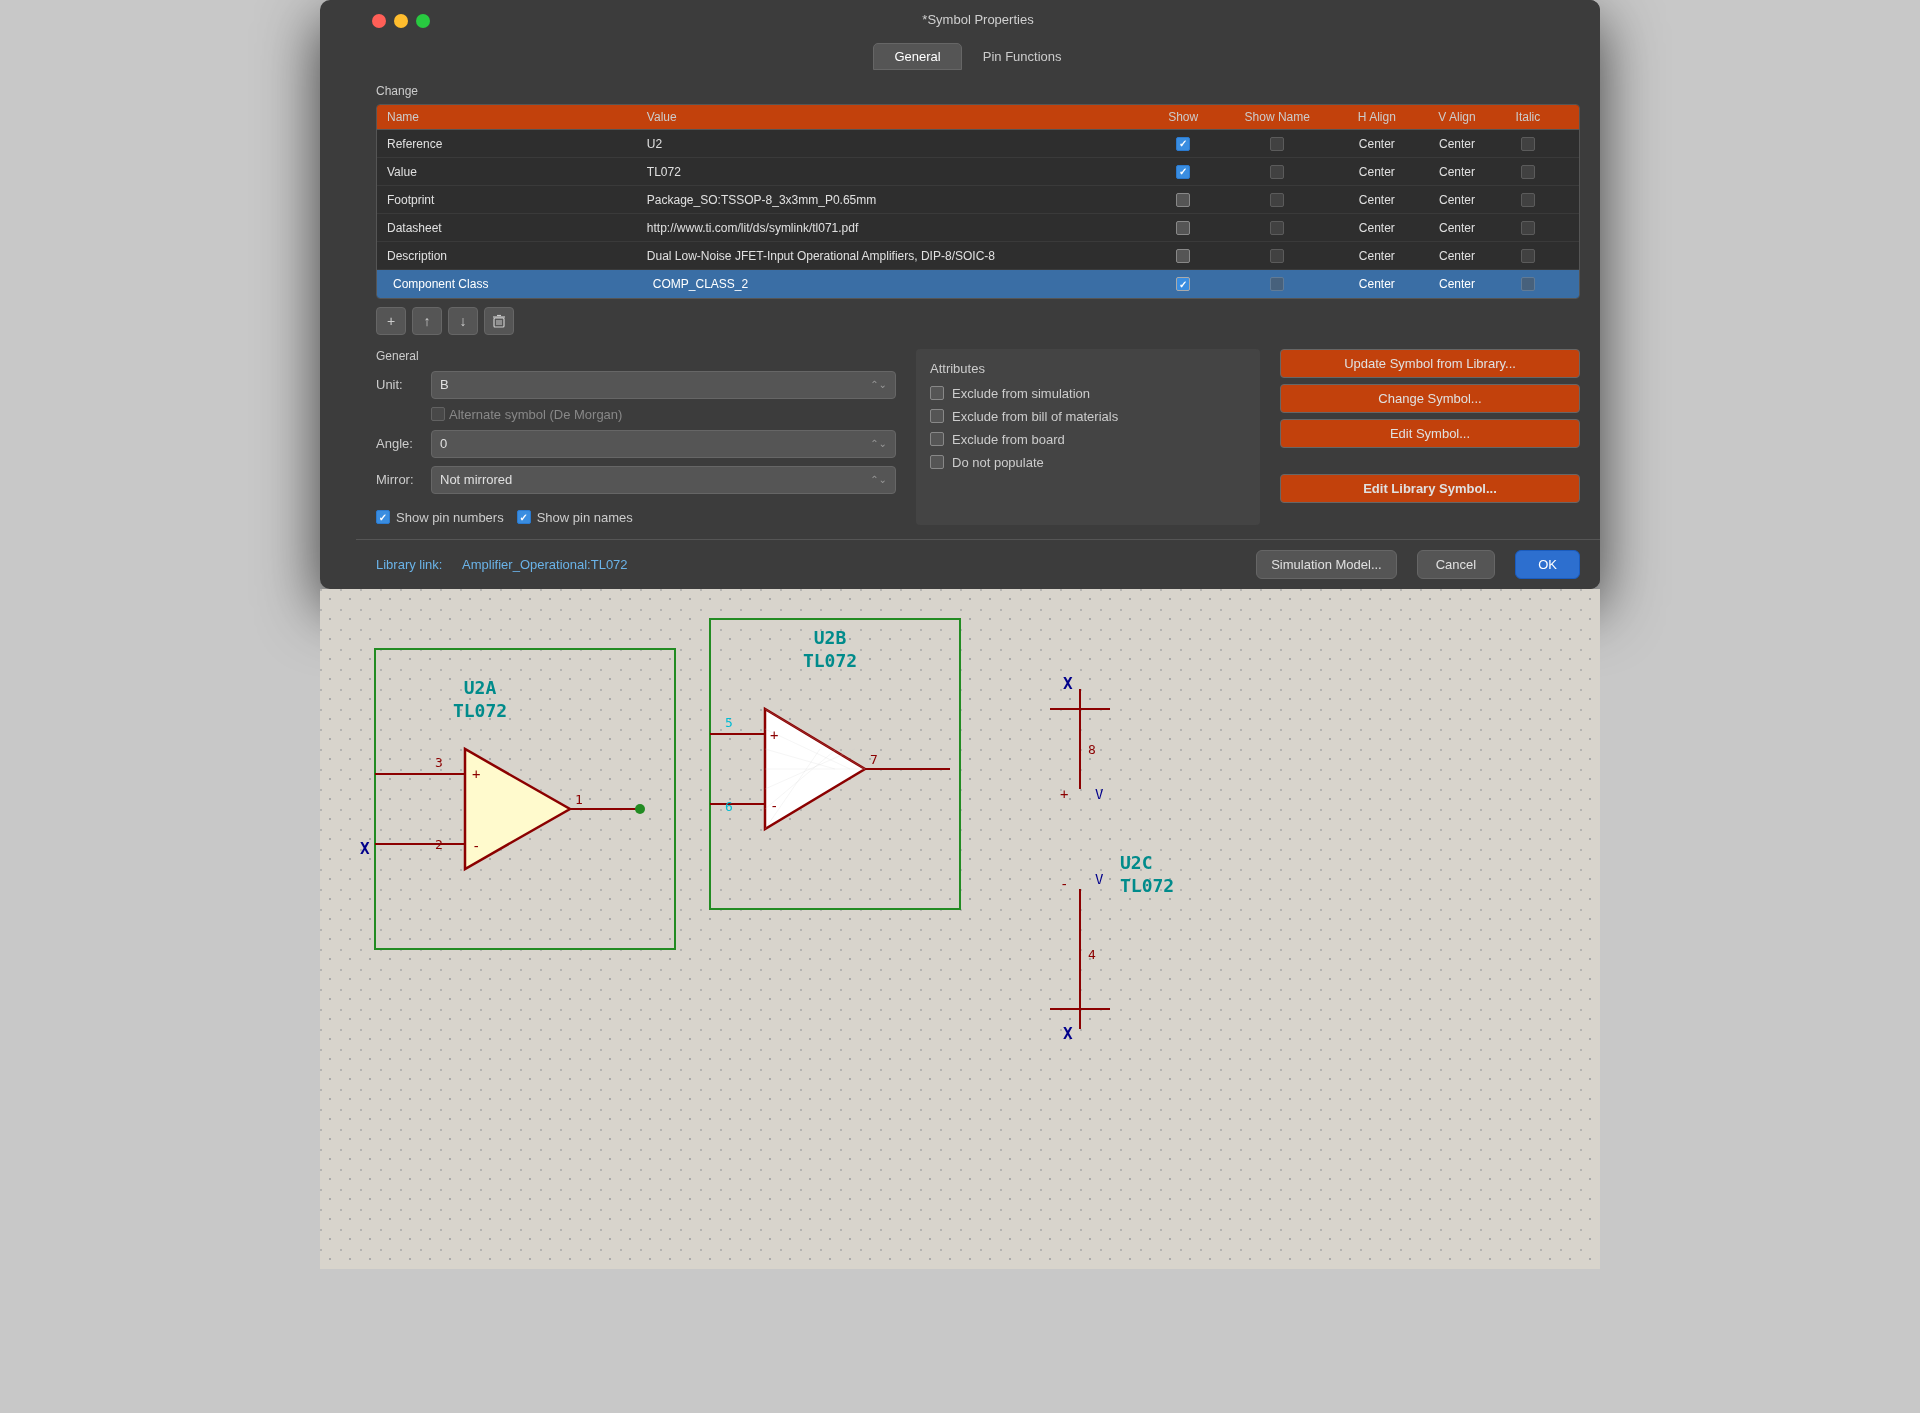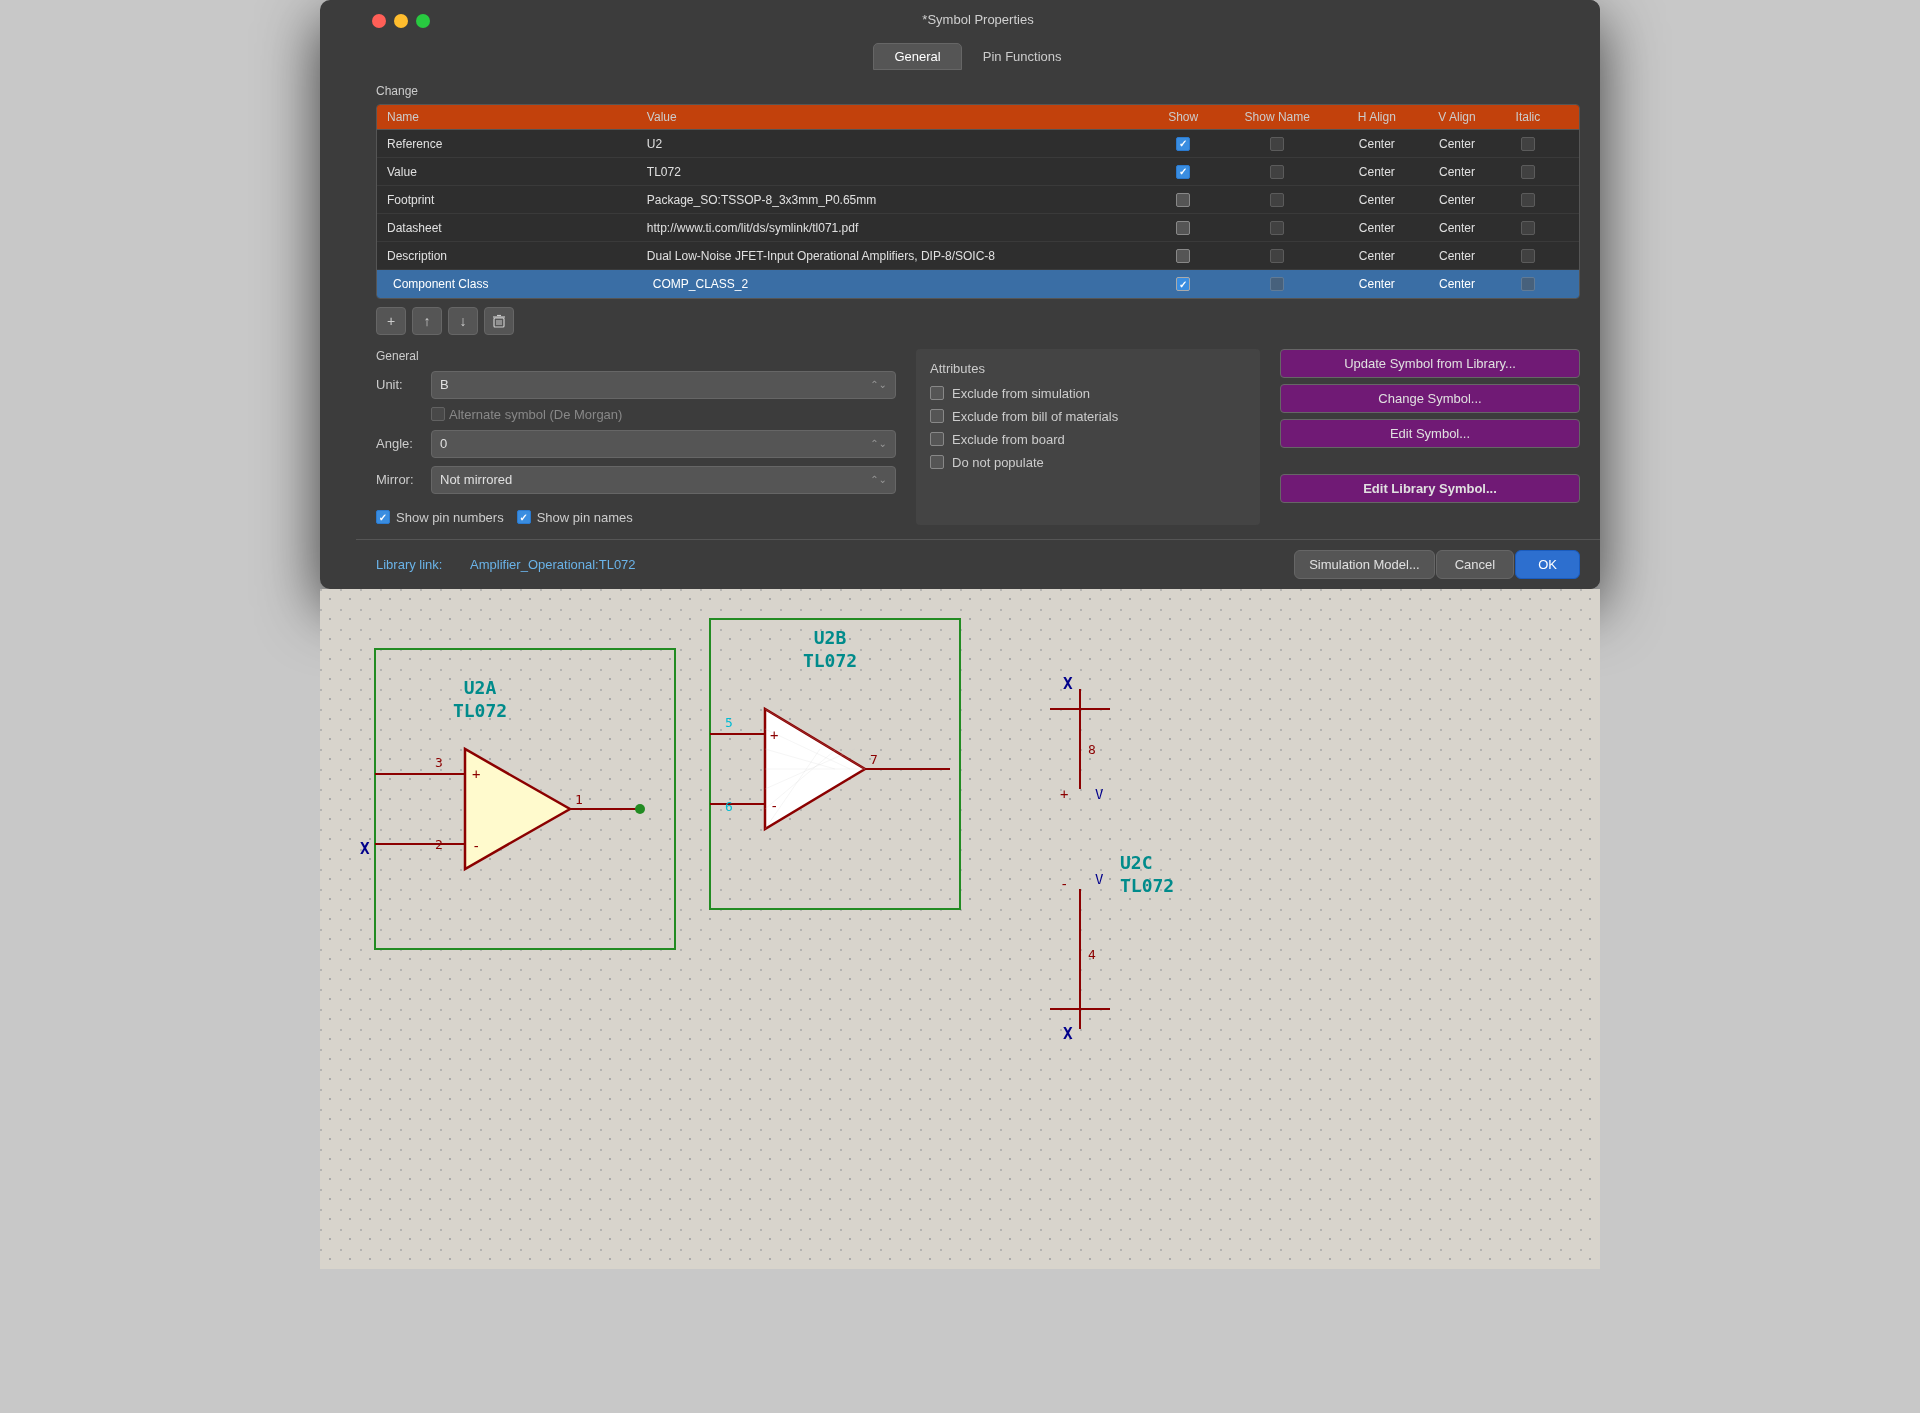--- a/index.html
+++ b/index.html
@@ -252,21 +252,21 @@
 
     
     .right-buttons {
       flex: 0 0 300px;
       display: flex;
       flex-direction: column;
       gap: 6px;
       justify-content: flex-start;
     }
     .action-btn {
-      background: #701a75;
+      background: #c2410c;
       border: 1px solid #666;
       border-radius: 4px;
       color: #e0e0e0;
       padding: 6px 14px;
       font-size: 13px;
       cursor: pointer;
       text-align: center;
     }
     .action-btn.spacer-top { margin-top: 20px; font-weight: bold; }
 
@@ -279,21 +279,21 @@
       justify-content: space-between;
       border-top: 1px solid #555;
     }
     .library-link {
       color: #ccc;
       font-size: 13px;
     }
     .library-link span { color: #6ab3e8; }
     .bottom-buttons {
       display: flex;
-      gap: 1px;
+      gap: 20px;
       align-items: center;
     }
     .btn-cancel {
       background: #555;
       border: 1px solid #666;
       border-radius: 6px;
       color: #e0e0e0;
       padding: 6px 18px;
       font-size: 13px;
       cursor: pointer;
@@ -587,21 +587,21 @@
         <div class="action-btn">Edit Symbol...</div>
         <div class="action-btn spacer-top">Edit Library Symbol...</div>
       </div>
 
     </div>
   </div>
 
   <div class="bottom-bar">
     <div class="library-link">
       <span>Library link:</span>
-      <span style="color:#6ab3e8; margin-left:24px;">Amplifier_Operational:TL072</span>
+      <span style="color:#6ab3e8; margin-left:16px;">Amplifier_Operational:TL072</span>
     </div>
     <div class="bottom-buttons">
       <div class="btn-sim">Simulation Model...</div>
       <div class="btn-cancel">Cancel</div>
       <div class="btn-ok">OK</div>
     </div>
   </div>
 
 </div>
 

